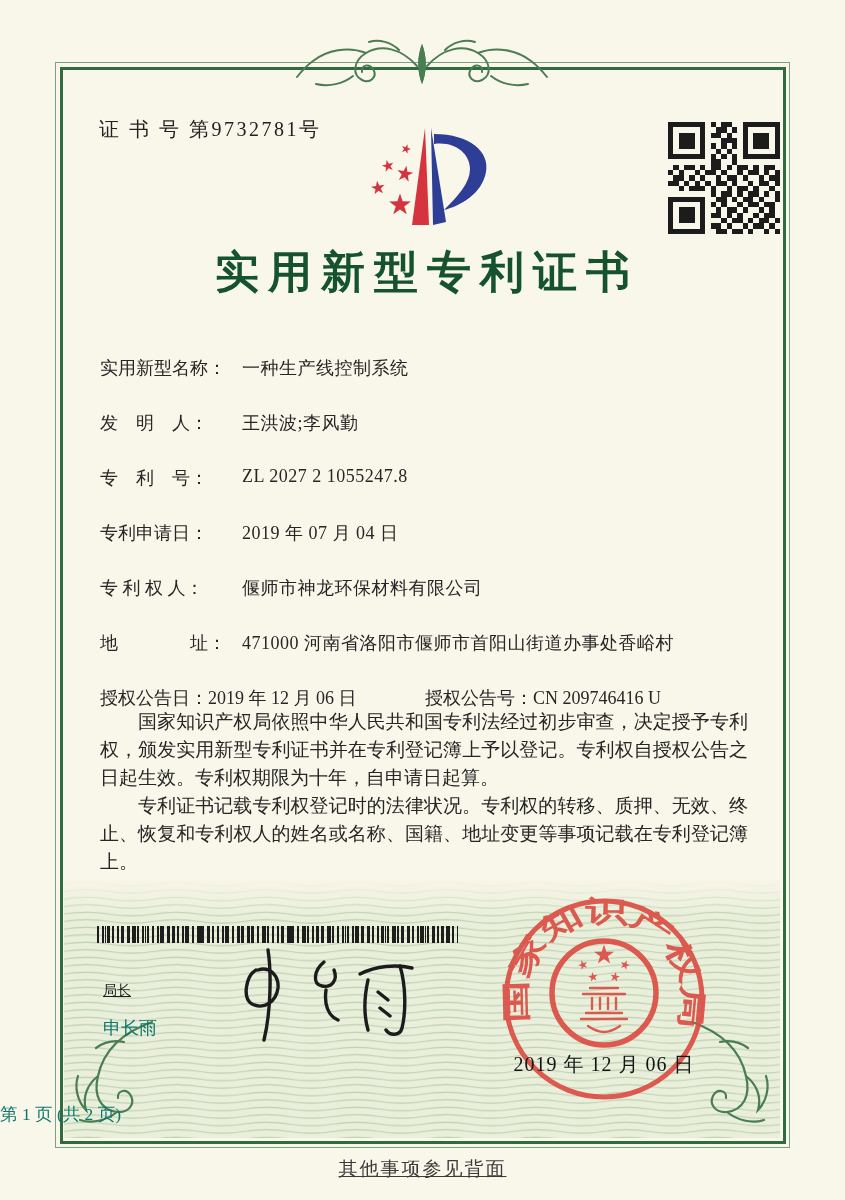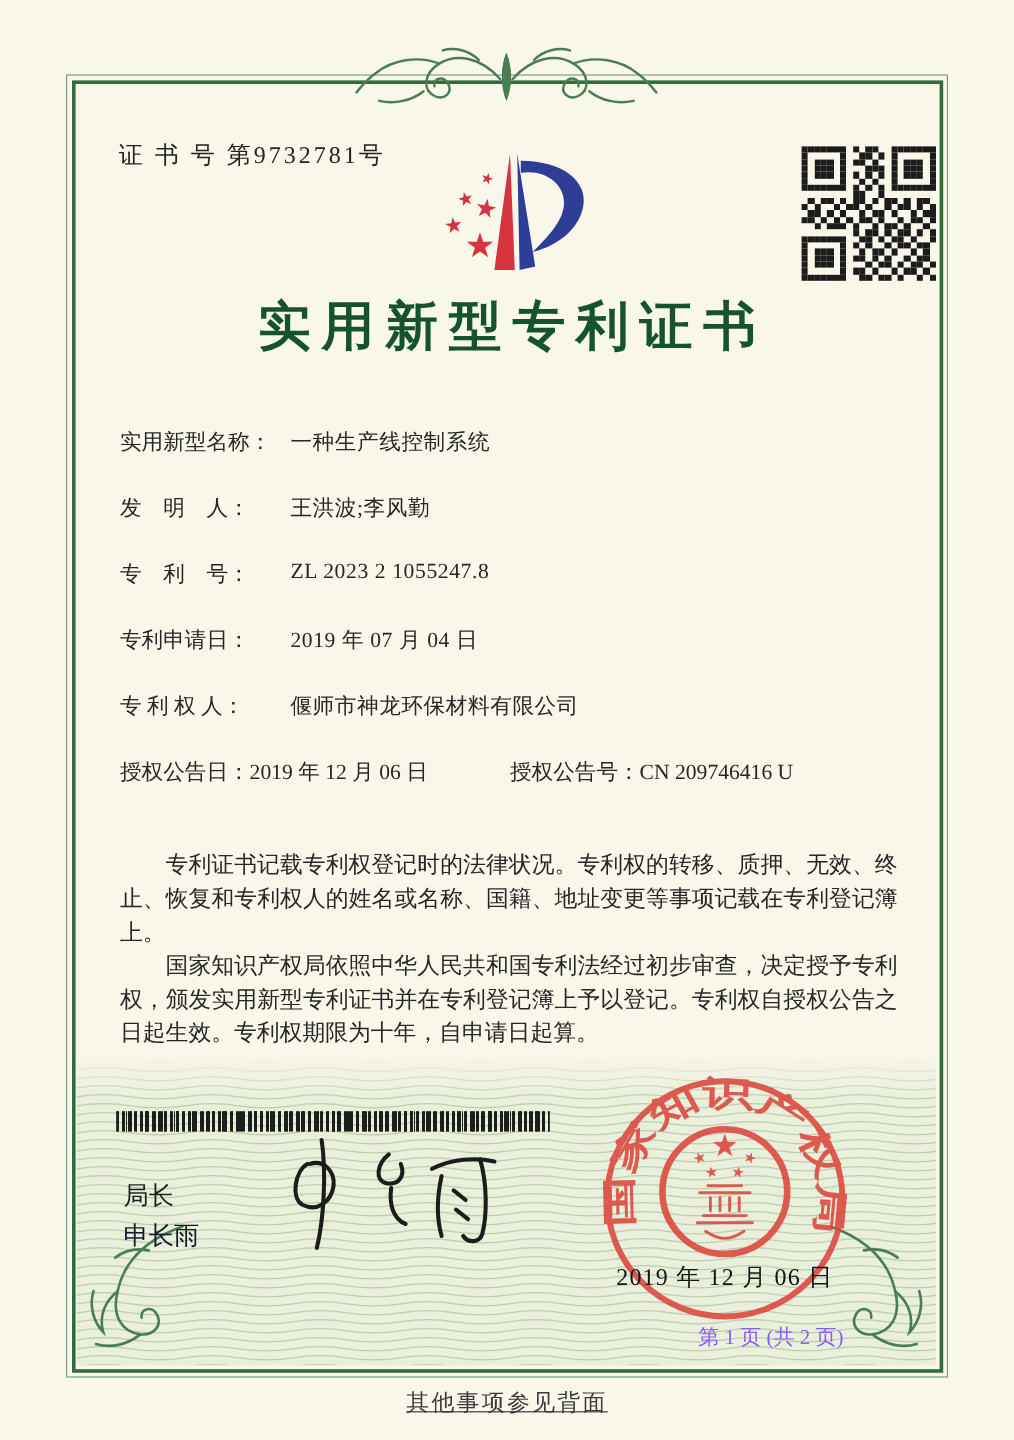--- a/index.html
+++ b/index.html
@@ -29,31 +29,31 @@
   
   .band-fade{left:64px;top:880px;width:716px;height:36px;
              background:linear-gradient(#f8f5e8,rgba(248,245,232,0));z-index:2;}
   
   .barcode{left:97px;top:926px;width:361px;height:17px;z-index:3;
     background:
       repeating-linear-gradient(90deg,#1d1d1d 0 2px,rgba(0,0,0,0) 2px 5px),
       repeating-linear-gradient(90deg,#1d1d1d 0 1px,rgba(0,0,0,0) 1px 8px),
       repeating-linear-gradient(90deg,rgba(0,0,0,0) 0 11px,#1d1d1d 11px 13px);}
   
-  .signer-title{left:103px;top:982px;font-size:21px;z-index:3;
-    font-family:"Liberation Sans","DejaVu Sans",sans-serif;color:#1e1e1e;}
-  .signer-name{left:103px;top:1016px;font-size:21px;z-index:3;
-    font-family:"Liberation Sans","DejaVu Sans",sans-serif;color:#0f172a;}
+  .signer-title{left:103px;top:982px;font-size:14px;z-index:3;
+    font-family:"Liberation Sans","DejaVu Sans",sans-serif;color:#1e1e1e;text-decoration:underline;}
+  .signer-name{left:103px;top:1016px;font-size:18px;z-index:3;
+    font-family:"Liberation Sans","DejaVu Sans",sans-serif;color:#0f766e;}
   .signature-svg{left:228px;top:946px;z-index:3;}
   
   .seal-svg{left:498px;top:893px;z-index:3;opacity:.9;}
   .seal-date{left:492px;top:1051px;width:224px;text-align:center;font-size:20px;
              letter-spacing:1px;color:#141414;z-index:4;}
   
-  .page-foot{left:0;top:1102px;width:703px;text-align:right;font-size:17.5px;color:#8b5cf6;z-index:3;}
+  .page-foot{left:0;top:1102px;width:703px;text-align:left;font-size:17.5px;color:#0f766e;z-index:3;}
   .back-note{left:0;top:1156px;width:845px;text-align:center;font-size:19px;
              letter-spacing:2px;color:#3a3a3a;text-decoration:underline;}
   
   .qr{left:668px;top:122px;width:112px;height:112px;display:grid;
       grid-template-columns:repeat(21,1fr);grid-template-rows:repeat(21,1fr);}
   .qr i{display:block;}
   .qr i.on{background:#1c1c1c;}
   .deco{z-index:1;}
   .content{z-index:3;}
 </style>
@@ -573,36 +573,39 @@
   <div class="abs title content">实用新型专利证书</div>
 
   <div class="abs fields content">
     <div class="field-row">
       <span class="f-label">实用新型名称：</span><span class="f-value">一种生产线控制系统</span>
     </div>
     <div class="field-row">
       <span class="f-label">发　明　人：</span><span class="f-value">王洪波;李风勤</span>
     </div>
     <div class="field-row">
-      <span class="f-label">专　利　号：</span><span class="f-value">ZL 2023 2 1055247.8</span>
+      <span class="f-label">专　利　号：</span><span class="f-value">ZL 2027 2 1055247.8</span>
     </div>
     <div class="field-row">
       <span class="f-label">专利申请日：</span><span class="f-value">2019 年 07 月 04 日</span>
     </div>
     <div class="field-row">
       <span class="f-label">专 利 权 人：</span><span class="f-value">偃师市神龙环保材料有限公司</span>
     </div>
+    <div class="field-row">
+      <span class="f-label">地　　　　址：</span><span class="f-value">471000 河南省洛阳市偃师市首阳山街道办事处香峪村</span>
+    </div>
     <div class="grant-row">
       <span class="grant-left"><span>授权公告日：</span><span>2019 年 12 月 06 日</span></span><span><span>授权公告号：</span><span>CN 209746416 U</span></span>
     </div>
   </div>
 
   <div class="abs paras content">
+    <p>国家知识产权局依照中华人民共和国专利法经过初步审查，决定授予专利权，颁发实用新型专利证书并在专利登记簿上予以登记。专利权自授权公告之日起生效。专利权期限为十年，自申请日起算。</p>
     <p>专利证书记载专利权登记时的法律状况。专利权的转移、质押、无效、终止、恢复和专利权人的姓名或名称、国籍、地址变更等事项记载在专利登记簿上。</p>
-    <p>国家知识产权局依照中华人民共和国专利法经过初步审查，决定授予专利权，颁发实用新型专利证书并在专利登记簿上予以登记。专利权自授权公告之日起生效。专利权期限为十年，自申请日起算。</p>
   </div>
 
   <div class="abs barcode"></div>
 
   <div class="abs signer-title">局长</div>
   <div class="abs signer-name">申长雨</div>
 
   <svg class="abs signature-svg" width="195" height="100" viewBox="0 0 195 100">
     <g stroke="#1c1c1c" fill="none" stroke-width="3.4" stroke-linecap="round">
       <path d="M28,24 C18,30 14,52 24,58 C36,64 48,56 50,42 C51,30 42,20 30,24"></path>

